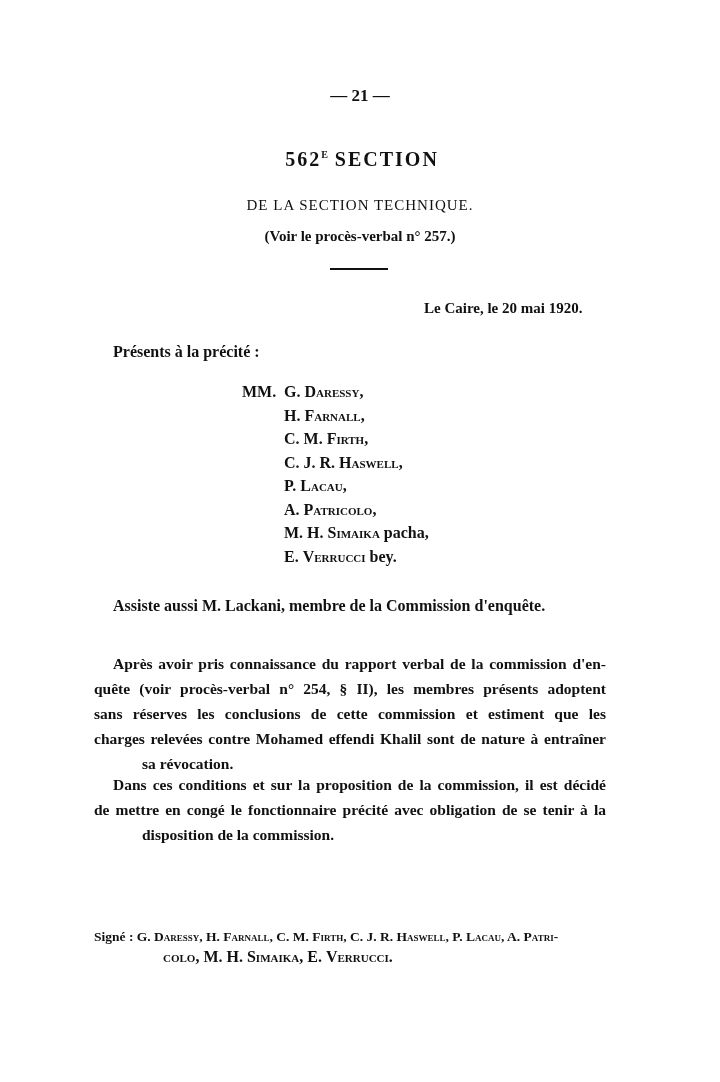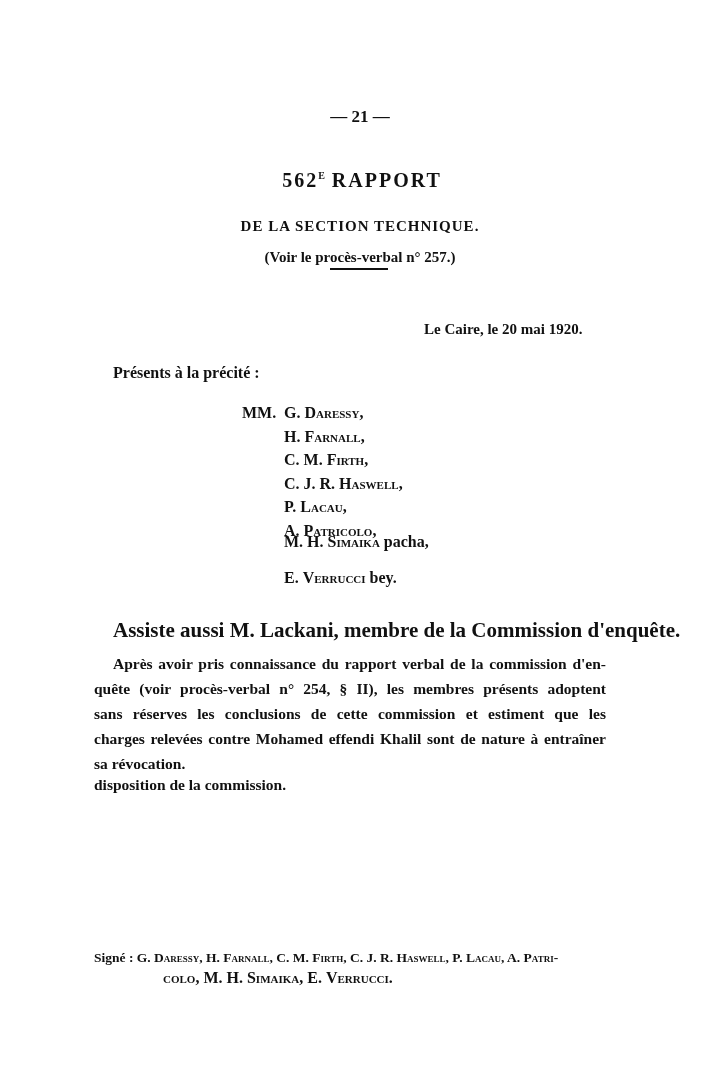--- a/index.html
+++ b/index.html
@@ -8,40 +8,40 @@
       background: #ffffff;
     }
     body {
       width: 720px;
       height: 1082px;
       position: relative;
       overflow: hidden;
       font-family: "Liberation Serif", "DejaVu Serif", serif;
       color: #111111;
     }
-    .abs { position: absolute; white-space: nowrap; margin-top: 21px; }
+    .abs { position: absolute; white-space: nowrap; }
     .page-number {
       left: 0; width: 720px; top: 86px;
       text-align: center;
       font-size: 17px;
       font-weight: bold;
     }
     .title {
       left: 0; width: 724px; top: 148px;
       text-align: center;
       font-size: 20px;
       font-weight: bold;
       letter-spacing: 2px;
     }
     .title sup { font-size: 10px; vertical-align: 8px; letter-spacing: 0; }
     .subtitle {
       left: 0; width: 720px; top: 197px;
       text-align: center;
       font-size: 15px;
-      font-weight: bold;
+      font-weight: normal;
       letter-spacing: 1px;
     }
     .reference {
       left: 0; width: 720px; top: 228px;
       text-align: center;
       font-size: 15px;
       font-weight: bold;
     }
     .rule {
       position: absolute;
@@ -65,89 +65,91 @@
       font-weight: bold;
     }
     .member {
       left: 284px;
       font-size: 16px;
       font-weight: bold;
     }
     .sc { font-variant: small-caps; }
     .assiste {
       left: 113px; top: 597px;
-      font-size: 21px;
+      font-size: 16px;
       font-weight: bold;
     }
     .para {
       position: absolute;
       left: 94px;
       width: 512px;
       font-size: 15.5px;
       font-weight: bold;
       line-height: 25px;
       text-align: justify;
     }
     .para .line {
       display: block;
       text-align: justify;
       text-align-last: justify;
       white-space: nowrap;
     }
-    .para .line.last { text-align-last: left; }
+    .para .line.last { text-align-last: left; margin-left: 48px; }
     .para .line.indent { padding-left: 19px; }
     .signed {
       left: 94px; top: 929px;
       font-size: 13.5px;
       font-weight: bold;
     }
     .signed2 {
       left: 163px; top: 948px;
       font-size: 16px;
       font-weight: bold;
     }
   </style>
 </head>
 <body>
 
 <div class="abs page-number">— 21 —</div>
 
-<div class="abs title"><span>562</span><sup>E</sup> <span>RAPPORT</span></div>
+<div class="abs title"><span>562</span><sup>E</sup> <span>SECTION</span></div>
 
 <div class="abs subtitle">DE LA SECTION TECHNIQUE.</div>
 <div class="abs reference">(Voir le procès-verbal n° 257.)</div>
 
 <div class="rule"></div>
 
 <div class="abs date">Le Caire, le 20 mai 1920.</div>
 
 <div class="abs presents-label">Présents à la précité :</div>
 
 <div class="abs mm">MM.</div>
 
 <div id="members-list">
     <div class="abs member" style="top: 383px;"><span>G. </span><span class="sc">Daressy</span><span>,</span></div>
     <div class="abs member" style="top: 406.5px;"><span>H. </span><span class="sc">Farnall</span><span>,</span></div>
     <div class="abs member" style="top: 430px;"><span>C. M. </span><span class="sc">Firth</span><span>,</span></div>
     <div class="abs member" style="top: 453.5px;"><span>C. J. R. </span><span class="sc">Haswell</span><span>,</span></div>
     <div class="abs member" style="top: 477px;"><span>P. </span><span class="sc">Lacau</span><span>,</span></div>
     <div class="abs member" style="top: 500.5px;"><span>A. </span><span class="sc">Patricolo</span><span>,</span></div>
-    <div class="abs member" style="top: 512px;"><span>M. H. </span><span class="sc">Simaika</span><span> pacha,</span></div>
+    <div class="abs member" style="top: 524px;"><span>M. H. </span><span class="sc">Simaika</span><span> pacha,</span></div>
     <div class="abs member" style="top: 547.5px;"><span>E. </span><span class="sc">Verrucci</span><span> bey.</span></div>
   </div>
 
 <div class="abs assiste">Assiste aussi M. Lackani, membre de la Commission d'enquête.</div>
 
 <div class="para" style="top:651px;" id="para-0">
     <span class="line indent">Après avoir pris connaissance du rapport verbal de la commission d'en-</span>
     <span class="line">quête (voir procès-verbal n° 254, § II), les membres présents adoptent</span>
     <span class="line">sans réserves les conclusions de cette commission et estiment que les</span>
     <span class="line">charges relevées contre Mohamed effendi Khalil sont de nature à entraîner</span>
     <span class="line last">sa révocation.</span>
   </div>
 <div class="para" style="top:772px;" id="para-1">
+    <span class="line indent">Dans ces conditions et sur la proposition de la commission, il est décidé</span>
+    <span class="line">de mettre en congé le fonctionnaire précité avec obligation de se tenir à la</span>
     <span class="line last">disposition de la commission.</span>
   </div>
 <div class="para" style="top:847px;" id="para-2">
   </div>
 
 <div class="abs signed" id="signed-1"><span>Signé : </span><span>G. <span class="sc">Daressy</span>, </span><span>H. <span class="sc">Farnall</span>, </span><span>C. M. <span class="sc">Firth</span>, </span><span>C. J. R. <span class="sc">Haswell</span>, </span><span>P. <span class="sc">Lacau</span>, </span><span>A. <span class="sc">Patri-</span></span></div>
 <div class="abs signed2" id="signed-2"><span><span class="sc">colo</span>, </span><span>M. H. <span class="sc">Simaika</span>, </span><span>E. <span class="sc">Verrucci</span>.</span></div>
 
 </body></html>

